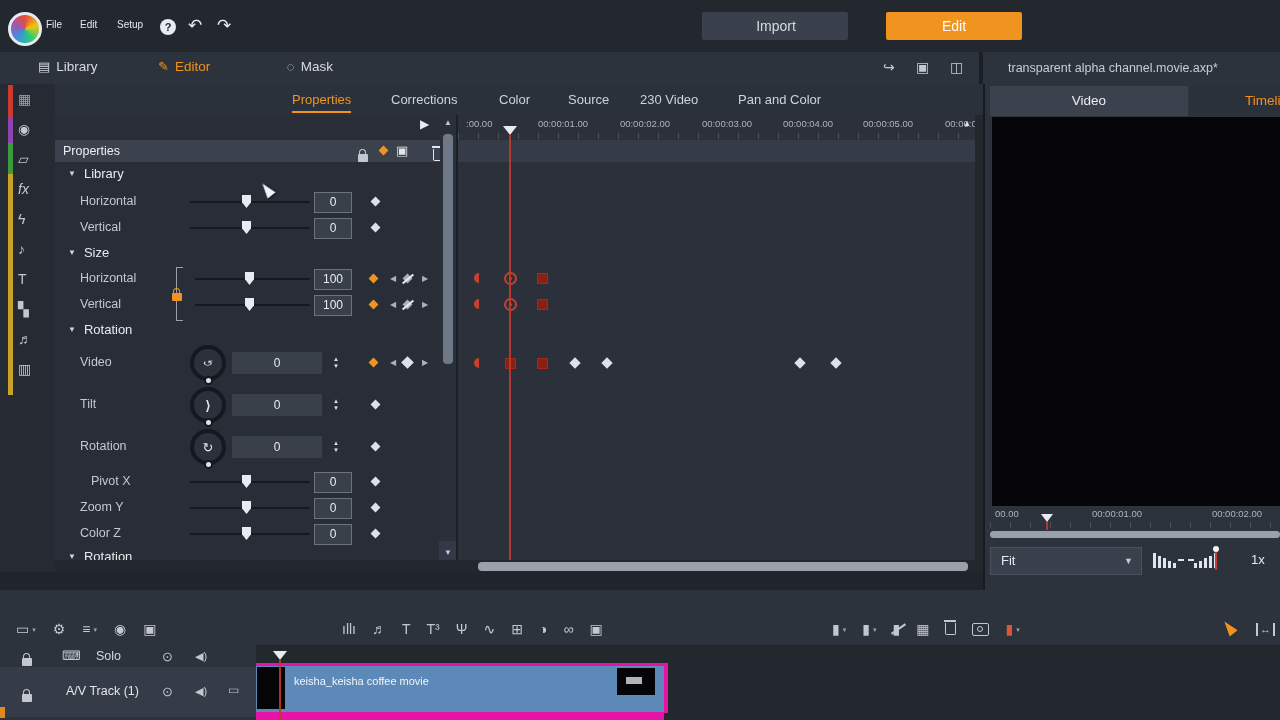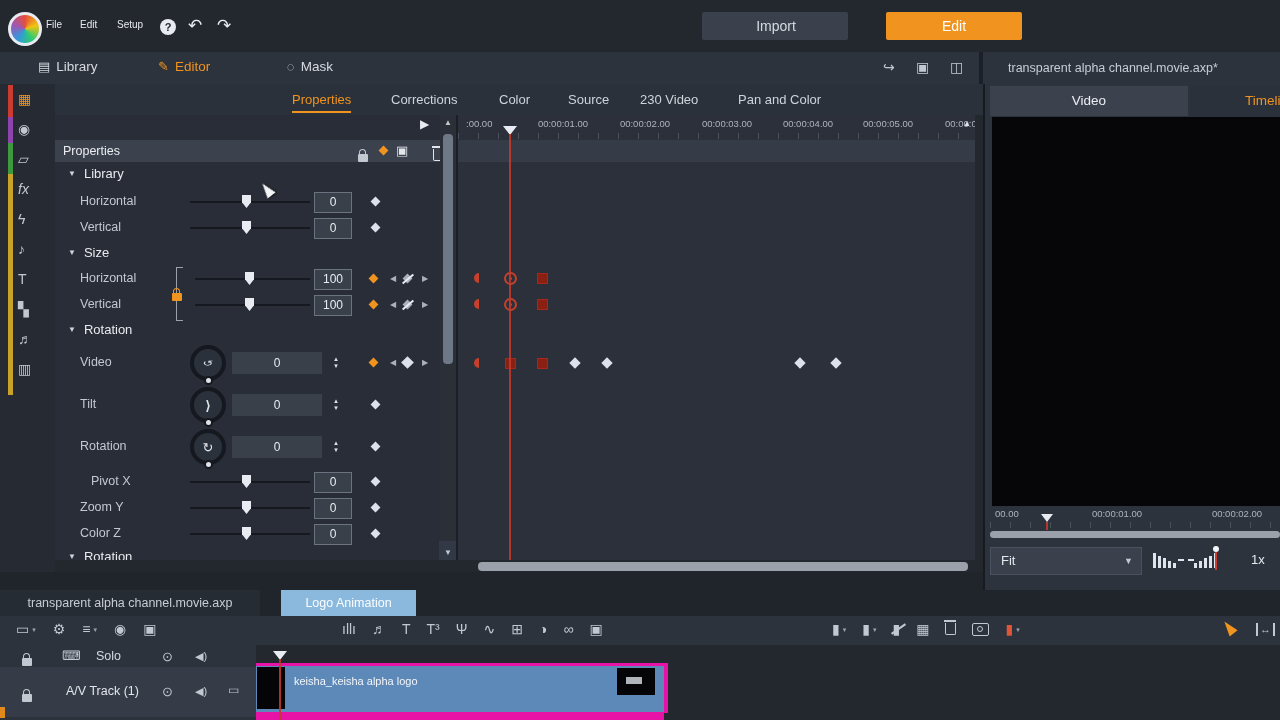--- a/index.html
+++ b/index.html
@@ -339,26 +339,20 @@
       <div class="abs" style="left:60px;top:-4px;width:6px;height:6px;border-radius:50%;background:#f2f4f8"></div>
       <div class="abs" style="left:62px;top:2px;width:2px;height:18px;background:#cc3b30"></div>
     </div>
     <span class="abs txt" style="left:266px;top:468px;font-size:13px;color:#e6e9ee">1x</span>
   </div>
 
   <div class="abs" style="left:0;top:572px;width:983px;height:18px;background:#20252c"></div>
 
   <div class="abs" style="left:0;top:590px;width:1280px;height:130px;background:#2d333c">
 
-    <div class="abs" style="left:0;top:0;width:1280px;height:26px;background:#20252c">
-      <div class="abs" style="left:0;top:0;width:260px;height:26px;background:#262c34;text-align:center">
-        <span style="line-height:26px;font-size:12.5px;color:#c8ccd4">transparent alpha channel.movie.axp</span></div>
-      <div class="abs" style="left:281px;top:0;width:135px;height:26px;background:#8ab9dd;text-align:center">
-        <span style="line-height:26px;font-size:12.5px;color:#fbfdff">Logo Animation</span></div>
-    </div>
 
     <div class="abs" style="left:0;top:26px;width:1280px;height:29px;background:#2d333c">
       <div id="tb-left" class="abs group" style="left:16px;top:6px;gap:17px">
           <span class="tbi">▭<em class="caret">▾</em></span>
           <span class="tbi">⚙</span>
           <span class="tbi">≡<em class="caret">▾</em></span>
           <span class="tbi">◉</span>
           <span class="tbi">▣</span>
         </div>
       <div id="tb-center" class="abs group" style="left:342px;top:6px;gap:16px">
@@ -404,21 +398,21 @@
       <span class="abs lock" style="left:22px;top:21px"></span>
       <span class="abs txt" style="left:66px;top:17px;font-size:12.5px;color:#e2e5ea">A/V Track (1)</span>
       <span class="abs eye" style="left:162px;top:17px">⊙</span>
       <span class="abs spk" style="left:195px;top:18px">◀)</span>
       <span class="abs" style="left:228px;top:16px;font-size:12px;color:#c3c8d0">▭</span>
     </div>
 
     <div class="abs" style="left:256px;top:73px;width:408px;height:47px;background:#5d89b8;
          border-top:3px solid #e613a6;border-right:4px solid #e613a6">
       <div class="abs" style="left:1px;top:1px;width:28px;height:42px;background:#050507"></div>
-      <span class="abs txt" style="left:38px;top:9px;font-size:11px;color:#f2f5f9">keisha_keisha alpha logo</span>
+      <span class="abs txt" style="left:38px;top:9px;font-size:11px;color:#f2f5f9">keisha_keisha coffee movie</span>
       <div class="abs" style="left:361px;top:2px;width:38px;height:27px;background:#050507">
         <div class="abs" style="left:9px;top:9px;width:16px;height:7px;background:#cfd3da;opacity:.85"></div>
       </div>
     </div>
     <div class="abs" style="left:256px;top:122px;width:408px;height:8px;background:#e613a6"></div>
     <div class="abs" style="left:0;top:117px;width:5px;height:11px;background:#e08a1e"></div>
 
     <div class="playhead" style="top: 61px; height: 69px; left: 273px;">
       <div class="ph-tri"></div>
       <div class="ph-line" style="height:61px"></div>

